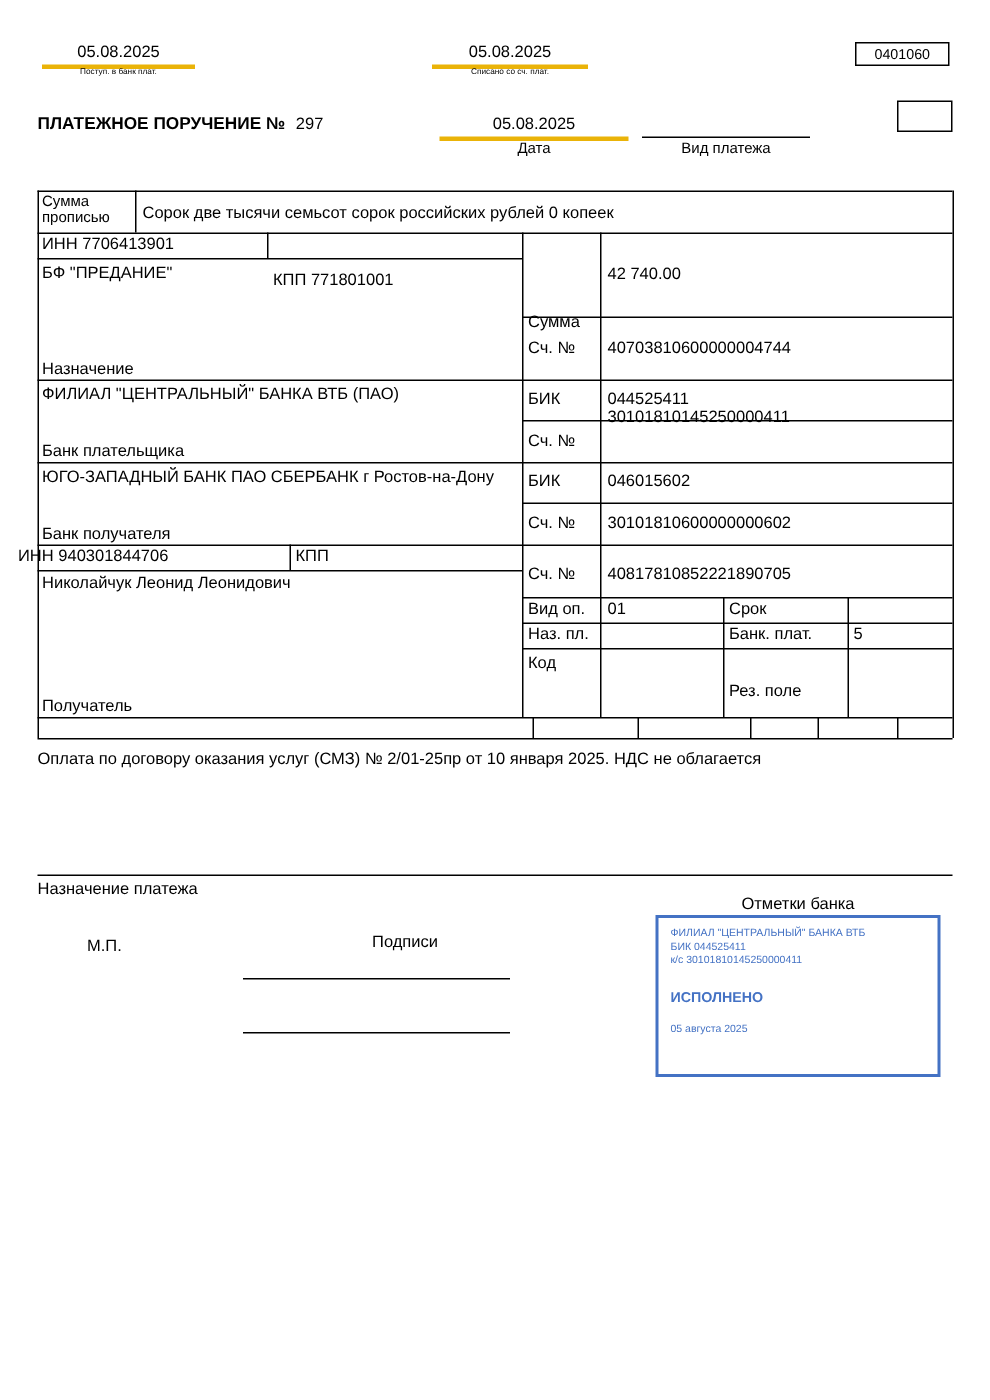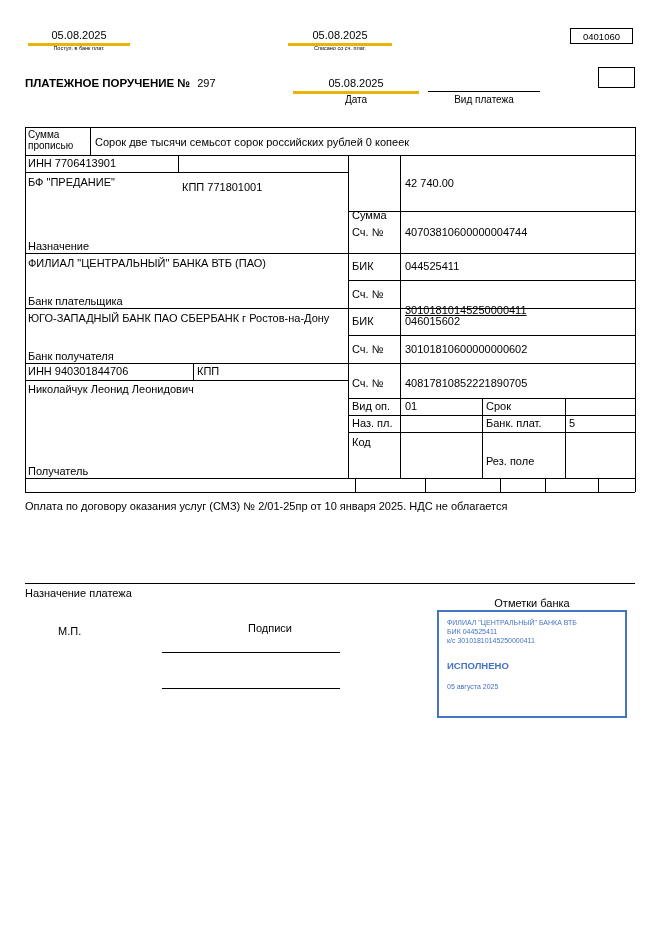--- a/index.html
+++ b/index.html
@@ -98,30 +98,30 @@
   <div class="abs" style="left:352px;top:177px;margin-top:32px;">Сумма</div>
   <div class="abs" style="left:405px;top:177px;">42 740.00</div>
   <div class="abs" style="left:352px;top:226px;">Сч. №</div>
   <div class="abs" style="left:405px;top:226px;">40703810600000004744</div>
 
   <div class="abs" style="left:28px;top:257px;">ФИЛИАЛ "ЦЕНТРАЛЬНЫЙ" БАНКА ВТБ (ПАО)</div>
   <div class="abs" style="left:28px;top:295px;">Банк плательщика</div>
   <div class="abs" style="left:352px;top:260px;">БИК</div>
   <div class="abs" style="left:405px;top:260px;">044525411</div>
   <div class="abs" style="left:352px;top:288px;">Сч. №</div>
-  <div class="abs" style="left:405px;top:304px;text-decoration:underline;">30101810145250000411</div>
+  <div class="abs" style="left:405px;top:272px;">30101810145250000411</div>
 
   <div class="abs" style="left:28px;top:312px;">ЮГО-ЗАПАДНЫЙ БАНК ПАО СБЕРБАНК г Ростов-на-Дону</div>
   <div class="abs" style="left:28px;top:350px;">Банк получателя</div>
   <div class="abs" style="left:352px;top:315px;">БИК</div>
   <div class="abs" style="left:405px;top:315px;">046015602</div>
   <div class="abs" style="left:352px;top:343px;">Сч. №</div>
   <div class="abs" style="left:405px;top:343px;">30101810600000000602</div>
 
-  <div class="abs" style="left:28px;top:365px;">ИНН 940301844706</div>
+  <div class="abs" style="left:12px;top:365px;">ИНН 940301844706</div>
   <div class="abs" style="left:197px;top:365px;">КПП</div>
   <div class="abs" style="left:28px;top:383px;">Николайчук Леонид Леонидович</div>
   <div class="abs" style="left:28px;top:465px;">Получатель</div>
 
   <div class="abs" style="left:352px;top:377px;">Сч. №</div>
   <div class="abs" style="left:405px;top:377px;">40817810852221890705</div>
 
   <div class="abs" style="left:352px;top:400px;">Вид оп.</div>
   <div class="abs" style="left:405px;top:400px;">01</div>
   <div class="abs" style="left:486px;top:400px;">Срок</div>

